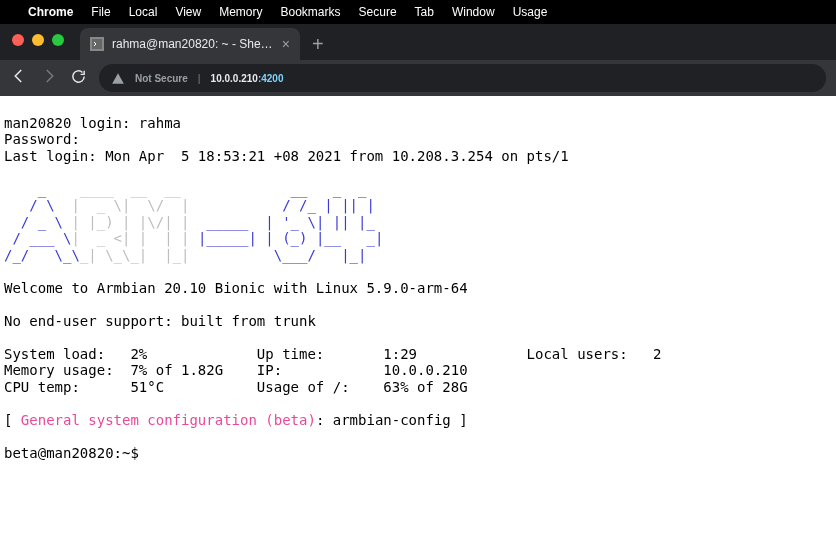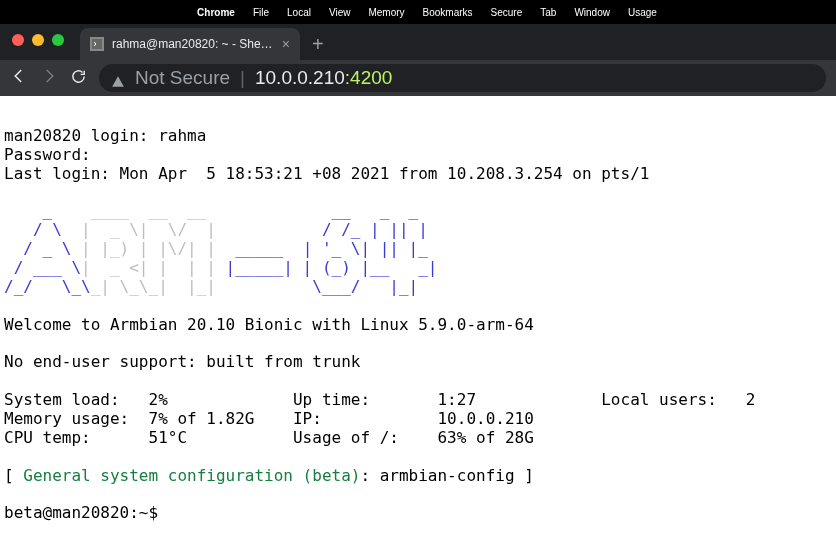--- a/index.html
+++ b/index.html
@@ -9,24 +9,23 @@
       background: #fff;
       font-family: -apple-system, "Helvetica Neue", Arial, sans-serif;
       overflow: hidden;
     }
     .menubar {
       height: 24px;
       background: #000;
       color: #fff;
       display: flex;
       align-items: center;
-      font-size: 10px;
+      font-size: 12px;
       padding: 0 10px;
       gap: 18px;
-      justify-content: center;
     }
     .menubar .apple { font-size: 14px; }
     .menubar .app-name { font-weight: 600; }
     .menubar-item { cursor: default; }
     .chrome-chrome {
       background: #202124;
       height: 72px;
     }
     .window-controls {
       display: flex;
@@ -89,42 +88,43 @@
     .omnibox {
       flex: 1;
       background: #202124;
       height: 28px;
       border-radius: 14px;
       display: flex;
       align-items: center;
       padding: 0 12px;
       gap: 10px;
       color: #e8eaed;
-      font-size: 19px;
+      font-size: 10px;
+      font-weight: bold;
     }
     .omnibox .warn {
       width: 14px; height: 12px;
       display: inline-block;
     }
     .omnibox .notsecure { color: #9aa0a6; }
     .omnibox .divider { color: #5f6368; }
-    .omnibox .url .port { color: #bef264; }
+    .omnibox .url .port { color: #7dd3fc; }
     .terminal {
       background: #fff;
       color: #000;
       font-family: "Menlo", "Monaco", "Consolas", monospace;
-      font-size: 16px;
+      font-size: 14px;
       line-height: 1.18;
-      padding: 12px 4px;
+      padding: 2px 4px;
       white-space: pre;
     }
     .ascii { font-family: "Menlo","Monaco","Consolas",monospace; }
     .ascii .b { color: #3a3ad6; }
     .ascii .g { color: #bdbdbd; }
-    .config-red { color: #15803d; }
+    .config-red { color: #ec4899; }
   </style>
 </head>
 <body>
 
 <div class="menubar">
   <span class="apple"></span>
   <span class="app-name menubar-item">Chrome</span>
   <span class="menubar-item">File</span>
   <span class="menubar-item">Local</span>
   <span class="menubar-item">View</span>
@@ -192,20 +192,20 @@
 
 <div class="ascii"><span class="b">    _</span><span class="g">    ____  __  __ </span><span class="b">            __   _  _   </span>
 <span class="b">   / \</span><span class="g">  |  _ \|  \/  |</span><span class="b">           / /_ | || |  </span>
 <span class="b">  / _ \</span><span class="g"> | |_) | |\/| |</span><span class="b">  _____  | '_ \| || |_ </span>
 <span class="b"> / ___ \</span><span class="g">|  _ &lt;| |  | |</span><span class="b"> |_____| | (_) |__   _|</span>
 <span class="b">/_/   \_\</span><span class="g">_| \_\_|  |_|</span><span class="b">          \___/   |_|  </span></div>
 <span>Welcome to Armbian 20.10 Bionic with Linux 5.9.0-arm-64</span>
 
 <span>No end-user support: built from trunk</span>
 
-<span>System load:   2%             Up time:       1:27             Local users:   2</span>
+<span>System load:   2%             Up time:       1:29             Local users:   2</span>
 <span>Memory usage:  7% of 1.82G    IP:            10.0.0.210</span>
 <span>CPU temp:      51°C           Usage of /:    63% of 28G</span>
 
 <span><span>[ </span><span class="config-red">General system configuration (beta)</span><span>: armbian-config ]</span></span>
 
 <span>beta@man20820:~$</span>
 </div>
 
 </body></html>

